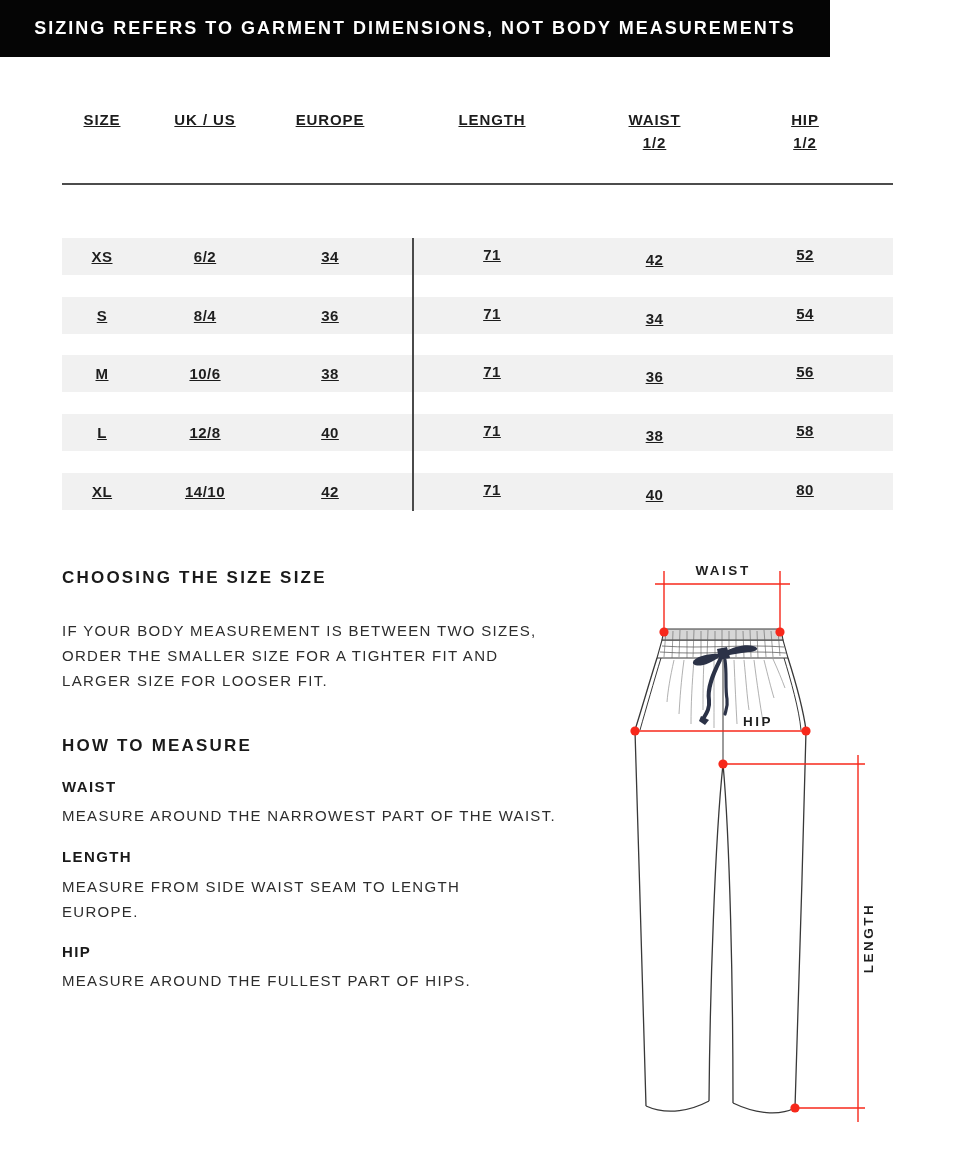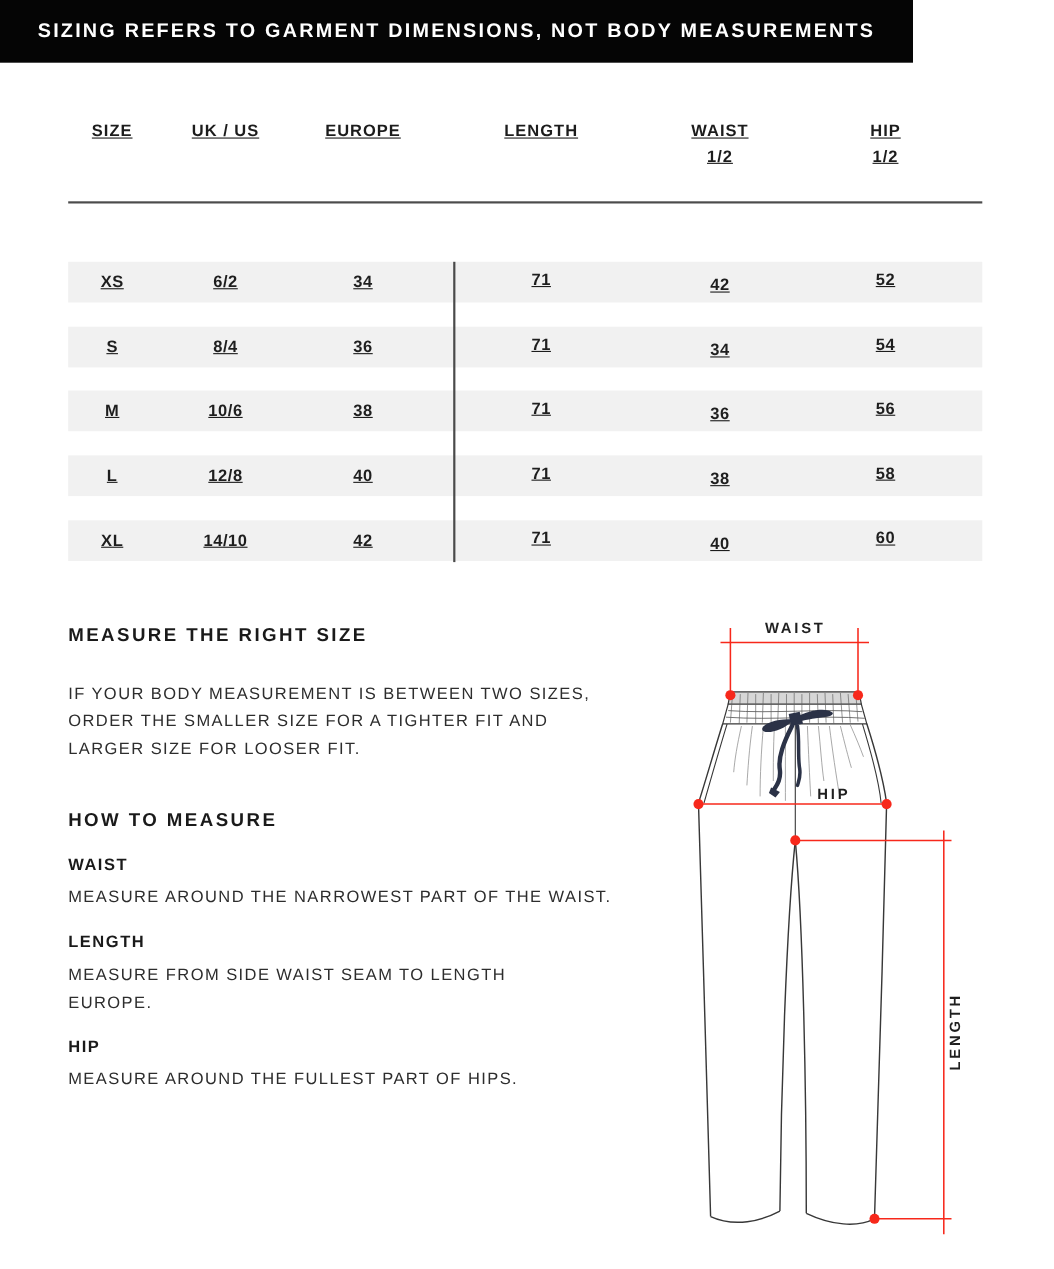--- a/index.html
+++ b/index.html
@@ -130,26 +130,26 @@
     <div class="td c4">71</div>
     <div class="td c5">38</div>
     <div class="td c6">58</div>
   </div>
   <div class="tgrid trow r4">
     <div class="td c1">XL</div>
     <div class="td c2">14/10</div>
     <div class="td c3">42</div>
     <div class="td c4">71</div>
     <div class="td c5">40</div>
-    <div class="td c6">60</div>
+    <div class="td c6">80</div>
   </div>
 
   <div class="vdivider"></div>
 
-  <div class="sec-title t-choosing">MEASURE THE RIGHT SIZE</div>
+  <div class="sec-title t-choosing">CHOOSING THE SIZE SIZE</div>
   <div class="body-lines choosing-text">
     <div class="body-line">IF YOUR BODY MEASUREMENT IS BETWEEN TWO SIZES,</div>
     <div class="body-line">ORDER THE SMALLER SIZE FOR A TIGHTER FIT AND</div>
     <div class="body-line">LARGER SIZE FOR LOOSER FIT.</div>
   </div>
 
   <div class="sec-title t-howto">HOW TO MEASURE</div>
 
   <div class="m-label l-waist">WAIST</div>
   <div class="body-lines mt-waist">

